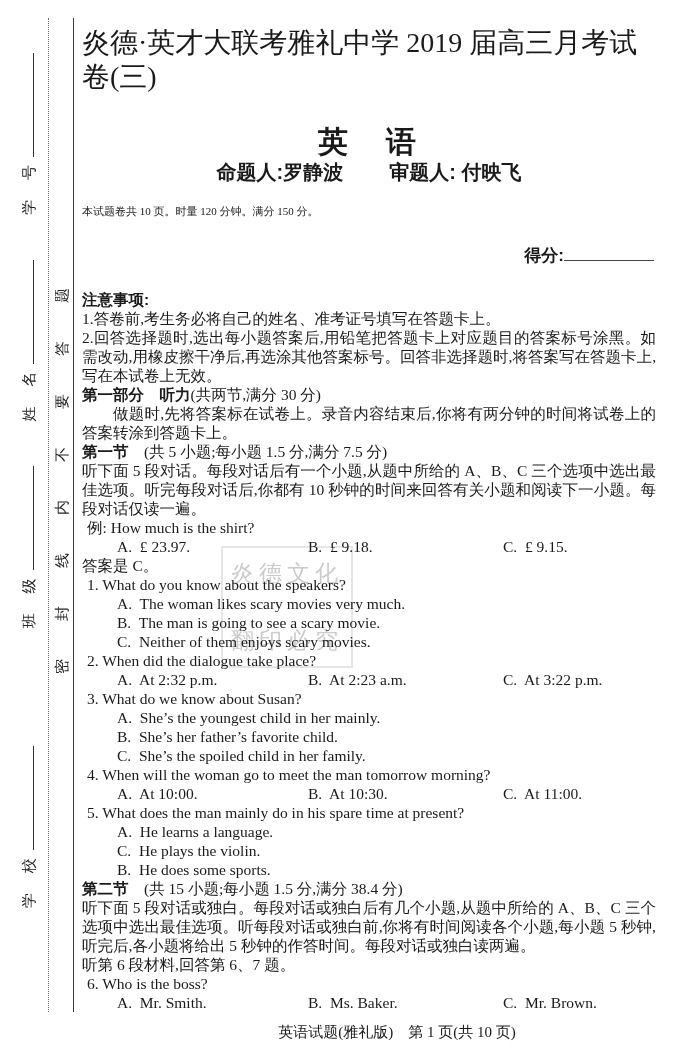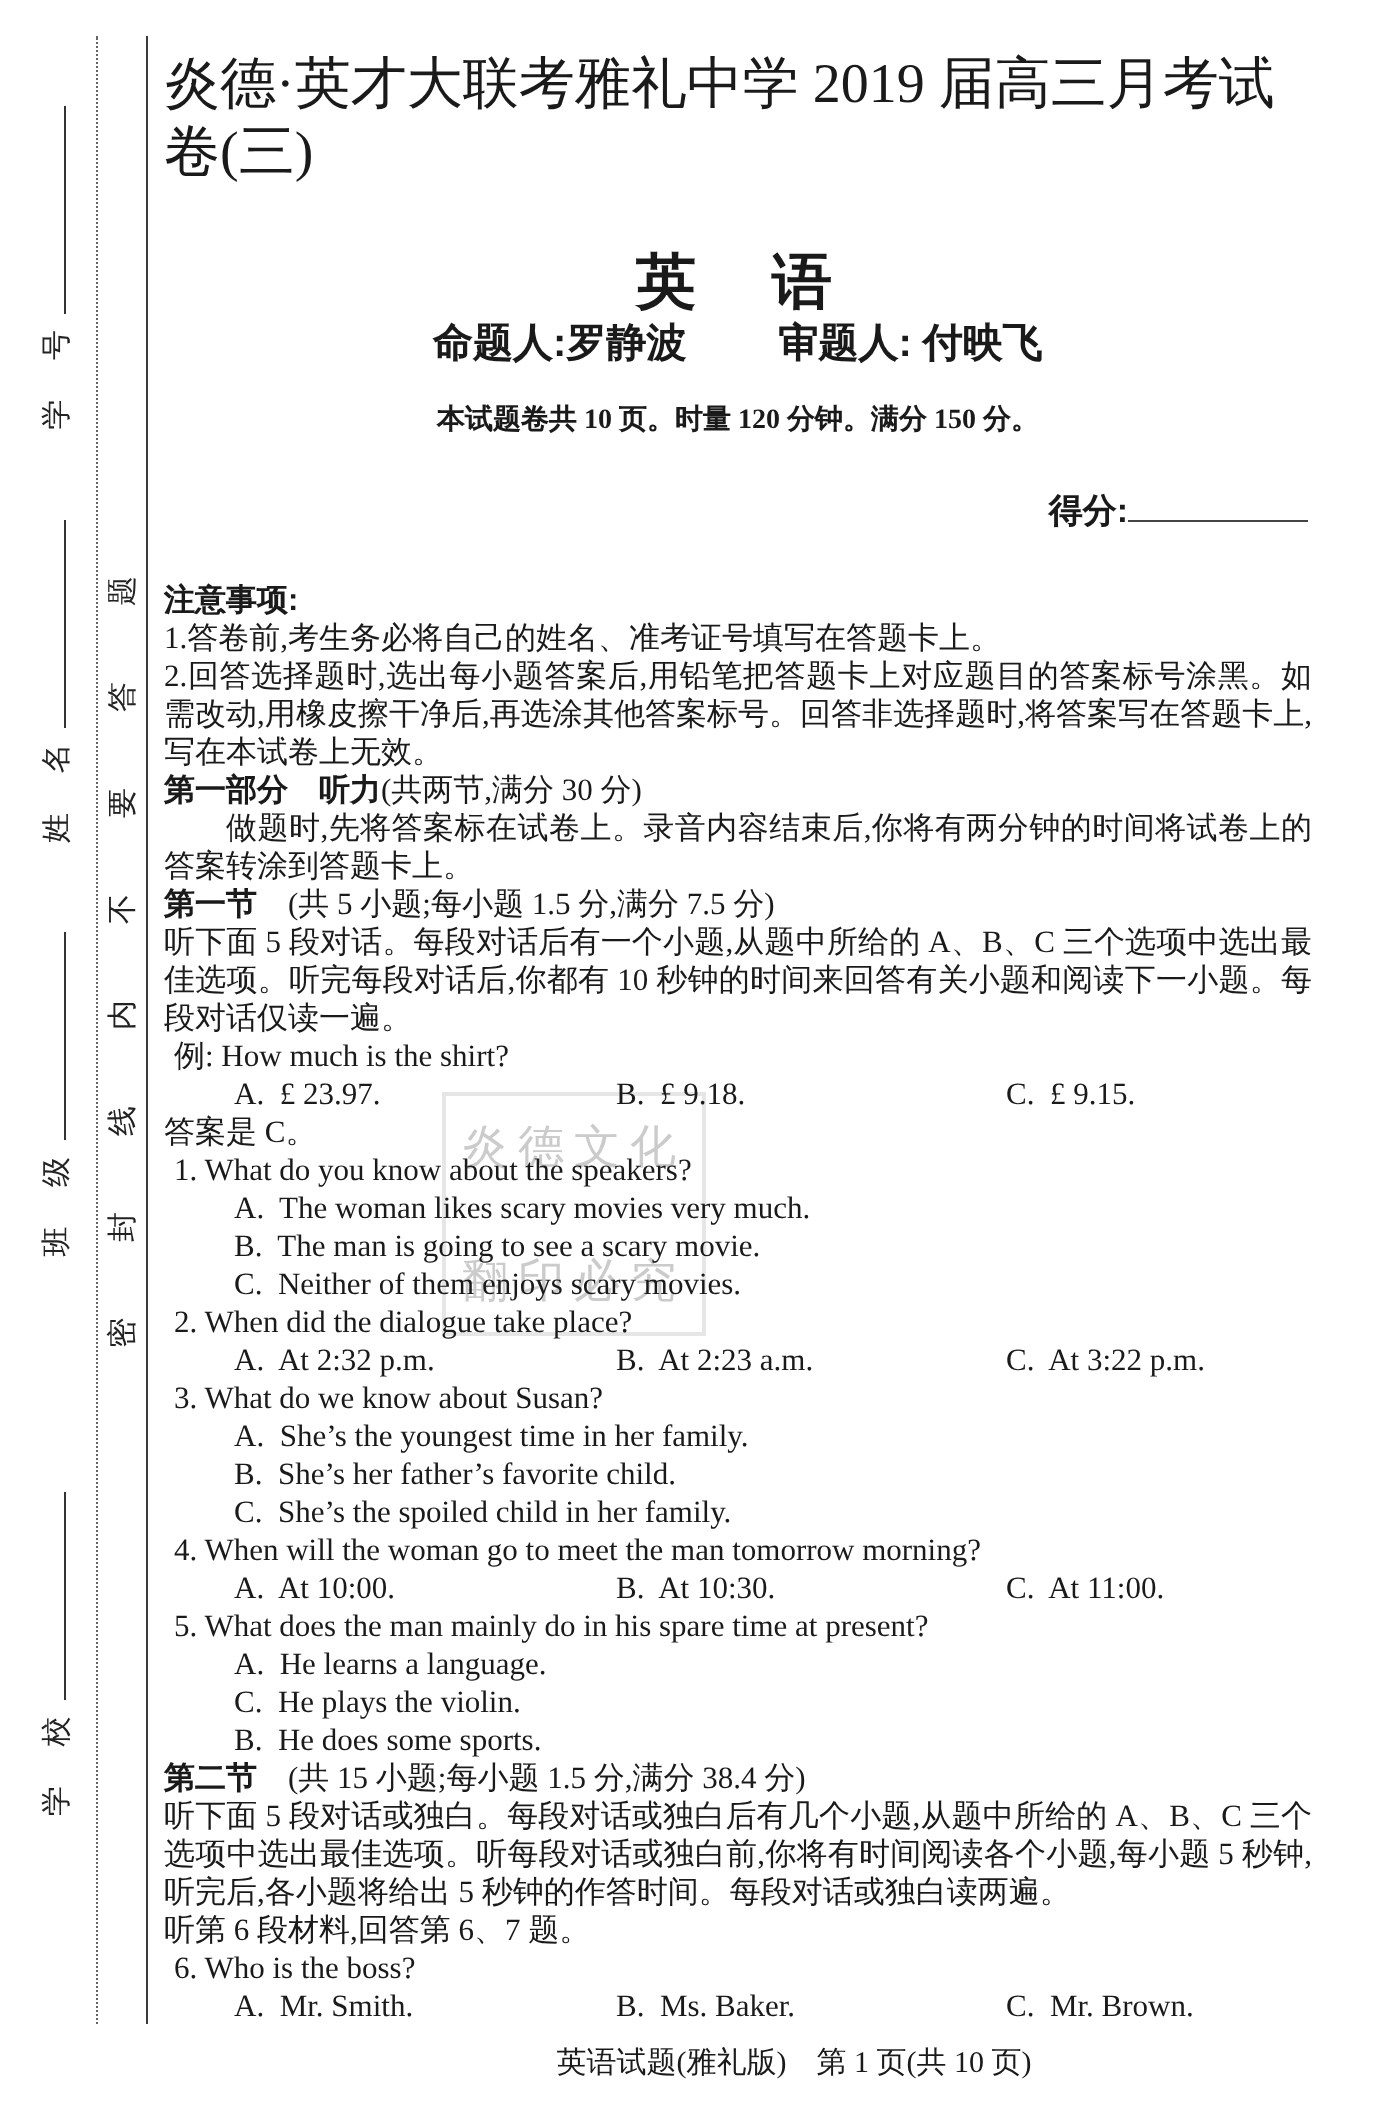--- a/index.html
+++ b/index.html
@@ -61,21 +61,21 @@
   .subject{
     margin:30px 0 0 0;text-align:center;
     font-size:30px;line-height:36px;font-weight:bold;letter-spacing:4px;
   }
   .persons{
     text-align:center;
     font-family:"Liberation Sans","DejaVu Sans",sans-serif;
     font-weight:bold;font-size:20px;line-height:24px;
   }
   .persons .gap{display:inline-block;width:46px;}
-  .info{margin-top:16px;text-align:center;font-size:14px;line-height:22px;font-weight:bold;}
+  .info{margin-top:16px;font-size:11px;line-height:22px;}
   .score-row{margin-top:22px;text-align:right;line-height:24px;padding-right:2px;}
   .score-label{
     font-family:"Liberation Sans","DejaVu Sans",sans-serif;
     font-weight:bold;font-size:17px;
   }
   .score-blank{
     display:inline-block;width:90px;height:15px;
     border-bottom:1px solid #444;
   }
   .body{margin-top:22px;font-size:15.5px;line-height:19px;}
@@ -154,21 +154,21 @@
       <p class="opt">A.  The woman likes scary movies very much.</p>
       <p class="opt">B.  The man is going to see a scary movie.</p>
       <p class="opt">C.  Neither of them enjoys scary movies.</p>
 
       <p class="q">2. When did the dialogue take place?</p>
       <div class="opt-row">
         <span class="opt-col col-a">A.  At 2:32 p.m.</span><span class="opt-col col-b">B.  At 2:23 a.m.</span><span class="opt-col">C.  At 3:22 p.m.</span>
       </div>
 
       <p class="q">3. What do we know about Susan?</p>
-      <p class="opt">A.  She’s the youngest time in her family.</p>
+      <p class="opt">A.  She’s the youngest child in her mainly.</p>
       <p class="opt">B.  She’s her father’s favorite child.</p>
       <p class="opt">C.  She’s the spoiled child in her family.</p>
 
       <p class="q">4. When will the woman go to meet the man tomorrow morning?</p>
       <div class="opt-row">
         <span class="opt-col col-a">A.  At 10:00.</span><span class="opt-col col-b">B.  At 10:30.</span><span class="opt-col">C.  At 11:00.</span>
       </div>
 
       <p class="q">5. What does the man mainly do in his spare time at present?</p>
       <p class="opt">A.  He learns a language.</p>

